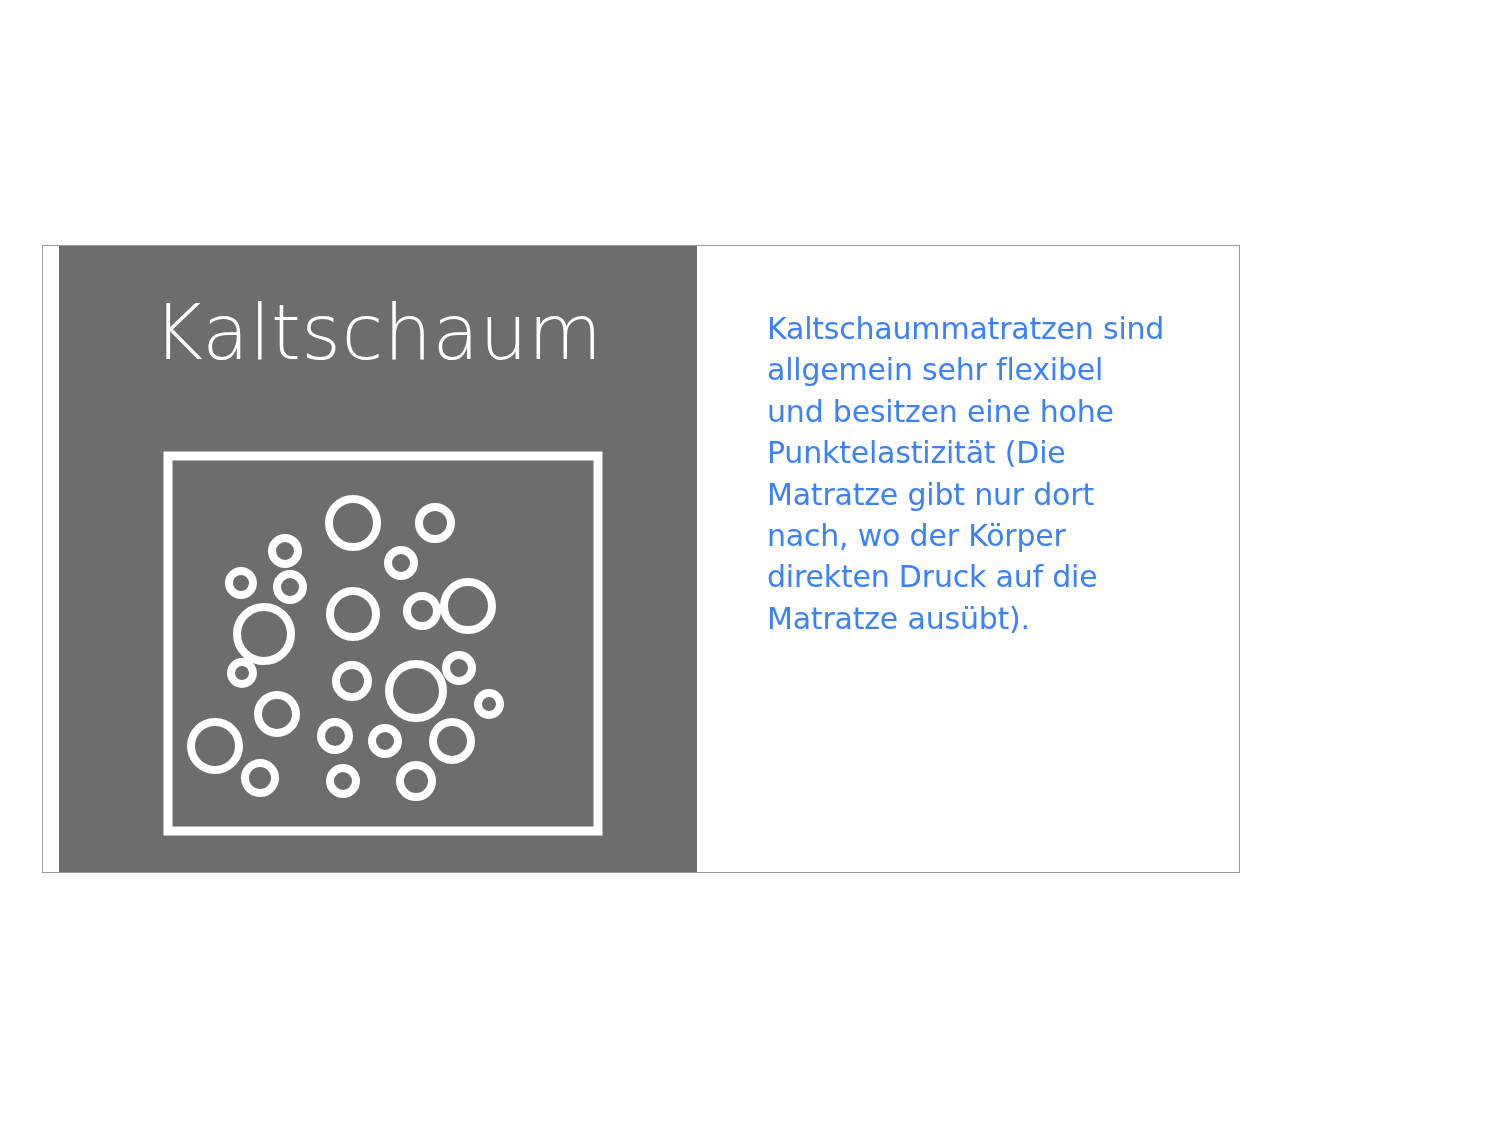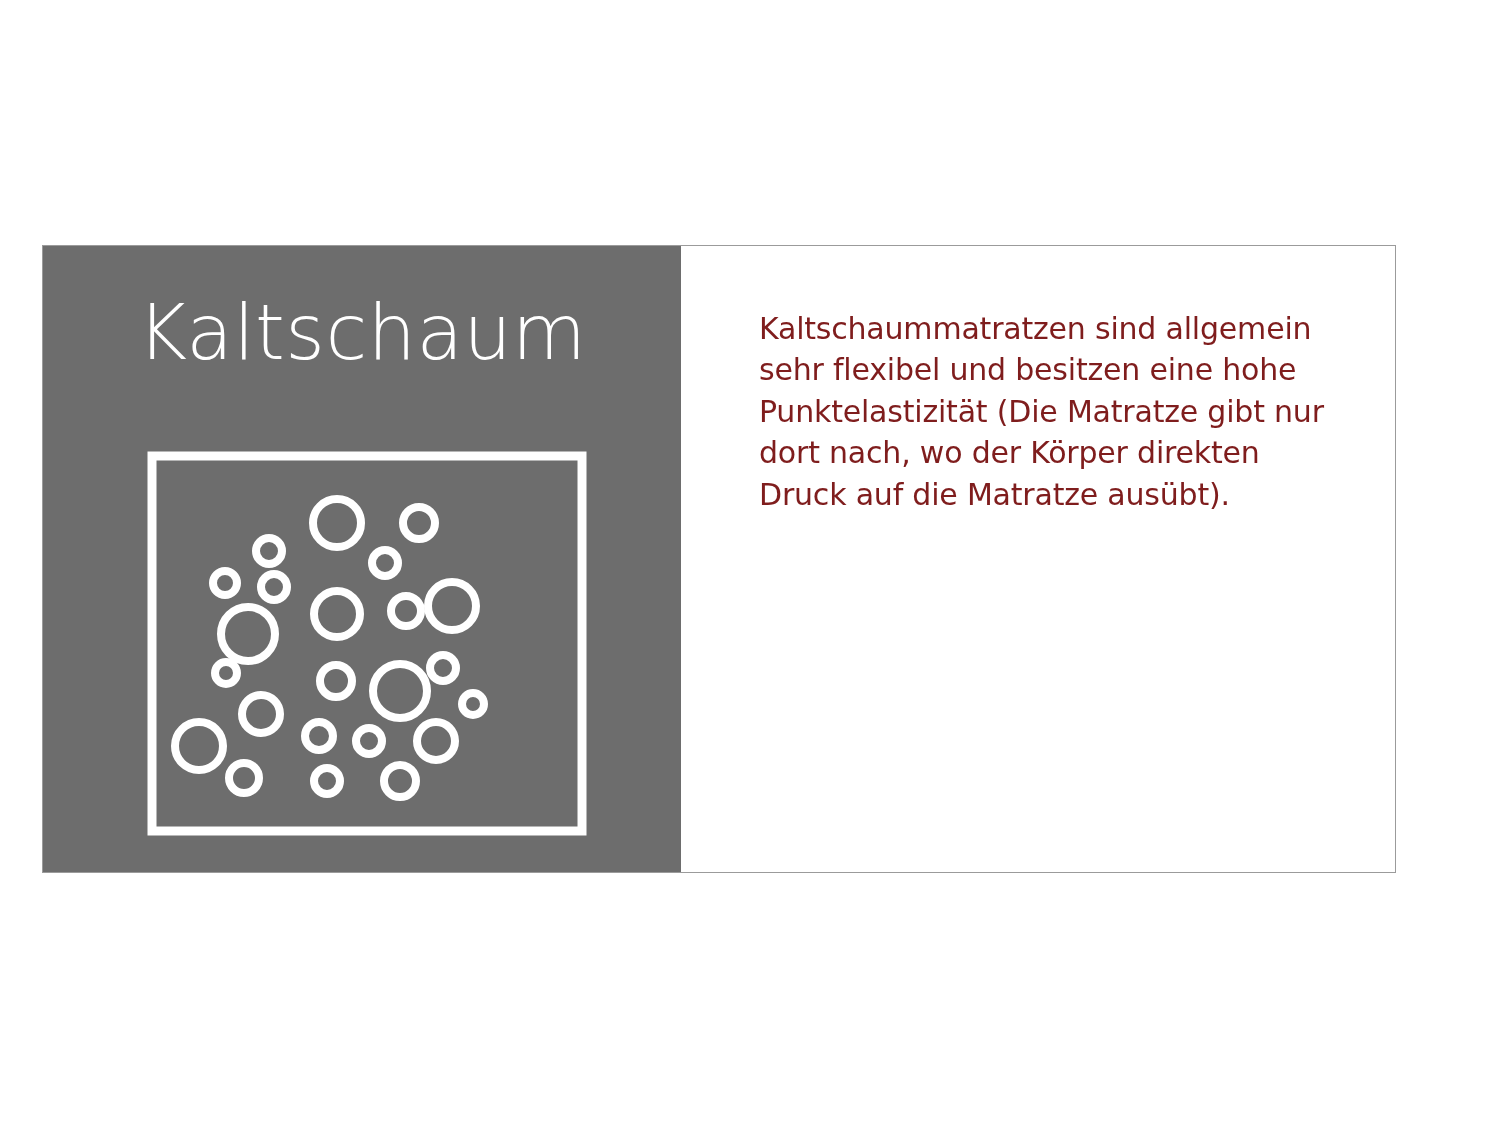--- a/index.html
+++ b/index.html
@@ -17,27 +17,28 @@
     height: 1125px;
     background: #ffffff;
     overflow: hidden;
   }
 
   
   .card {
     position: absolute;
     left: 42px;
     top: 245px;
-    width: 1354px;
+    width: 1198px;
     height: 628px;
     box-sizing: border-box;
     border: 1px solid #9b9b9b;
     background: #ffffff;
     display: flex;
     flex-direction: row;
+    padding-left: 16px;
   }
 
   
   .panel-left {
     width: 638px;
     flex: 0 0 638px;
     background: #6d6d6d;
     position: relative;
   }
 
@@ -75,24 +76,24 @@
     color: #d81f26;
     font-size: 34px;
     font-weight: 700;
     line-height: 1.15;
     margin: 0 0 22px 0;
     font-family: "DejaVu Sans", sans-serif;
     letter-spacing: -0.2px;
   }
 
   .body-para {
-    color: #7f1d1d;
+    color: #3b82f6;
     font-size: 30px;
     line-height: 1.38;
-    margin: 0 0 28px 16px;
+    margin: 0 0 28px 8px;
     font-family: "DejaVu Sans", sans-serif;
     font-weight: 400;
     letter-spacing: -0.2px;
     max-width: 640px;
   }
 
   .body-para:last-child {
     margin-bottom: 0;
   }
 </style>

